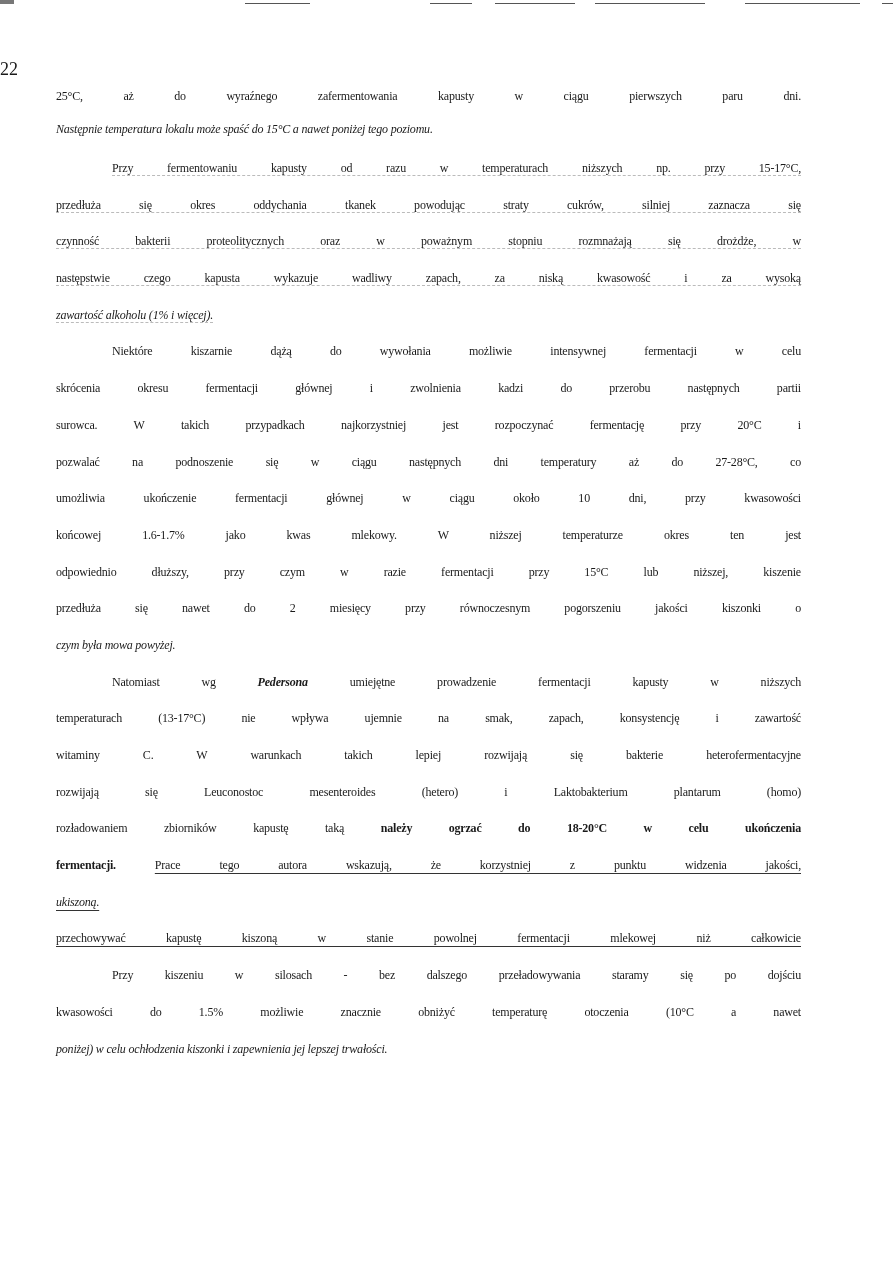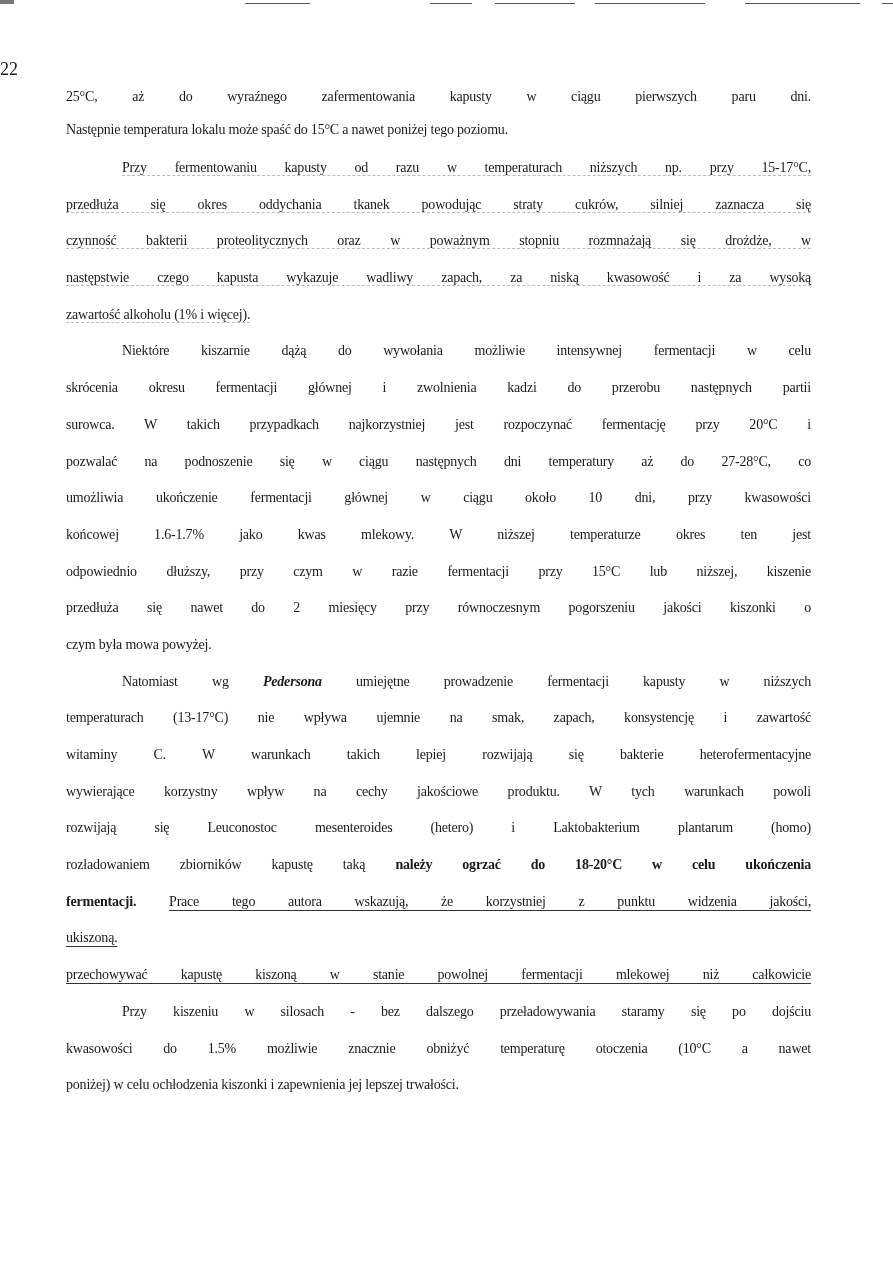--- a/index.html
+++ b/index.html
@@ -8,29 +8,29 @@
       font-family: "Liberation Serif", "DejaVu Serif", serif;
       color: #1a1a1a;
     }
     .scan-artifacts { position: absolute; top: 0; left: 0; width: 893px; height: 8px; }
     .scan-artifacts span { position: absolute; top: 3px; height: 1px; background: #555; }
     .page-number {
       position: absolute; top: 58px; left: 0; width: 893px; text-align: left;
       font-size: 18px; line-height: 22px;
     }
     .content {
-      position: absolute; left: 66px; top: 80px; width: 745px;
-      font-size: 14px; letter-spacing: -0.2px;
+      position: absolute; left: 56px; top: 80px; width: 745px;
+      font-size: 12px; letter-spacing: -0.2px;
     }
     .line {
       height: 36.7px; line-height: 36.7px; white-space: nowrap;
       text-align: justify; text-align-last: justify; overflow: visible;
     }
     .line.first-block { height: 33px; line-height: 33px; }
-    .line.last { text-align-last: left; }
+    .line.last { text-align-last: left; font-style: italic; }
     .line.indent { padding-left: 56px; }
     .gap { height: 4px; }
     .dotted-u { border-bottom: 1px dashed #bbbbbb; }
     .u { text-decoration: underline; text-decoration-color: #333; text-underline-offset: 4px; }
     .b { font-weight: bold; }
     .bi { font-weight: bold; font-style: italic; }
   </style>
 </head>
 <body>
 
@@ -72,21 +72,20 @@
     <div class="line">końcowej 1.6-1.7% jako kwas mlekowy. W niższej temperaturze okres ten jest</div>
     <div class="line">odpowiednio dłuższy, przy czym w razie fermentacji przy 15°C lub niższej, kiszenie</div>
     <div class="line">przedłuża się nawet do 2 miesięcy przy równoczesnym pogorszeniu jakości kiszonki o</div>
     <div class="line last">czym była mowa powyżej.</div>
   </div>
 
   <div>
     <div class="line indent"><span>Natomiast wg </span><span class="bi">Pedersona</span><span> umiejętne prowadzenie fermentacji kapusty w niższych</span></div>
     <div class="line">temperaturach (13-17°C) nie wpływa ujemnie na smak, zapach, konsystencję i zawartość</div>
     <div class="line">witaminy C. W warunkach takich lepiej rozwijają się bakterie heterofermentacyjne</div>
-    <div class="line">wywierające korzystny wpływ na cechy jakościowe produktu. W tych warunkach powoli</div>
     <div class="line">rozwijają się Leuconostoc mesenteroides (hetero) i Laktobakterium plantarum (homo)</div>
     <div class="line"><span>rozładowaniem zbiorników kapustę taką </span><span class="b">należy ogrzać do 18-20°C w celu ukończenia</span></div>
     <div class="line"><span class="b">fermentacji.</span><span> </span><span class="u">Prace tego autora wskazują, że korzystniej z punktu widzenia jakości,</span></div>
     <div class="line last"><span class="u">ukiszoną.</span></div>
     <div class="line"><span class="u">przechowywać kapustę kiszoną w stanie powolnej fermentacji mlekowej niż całkowicie</span></div>
   </div>
 
   <div>
     <div class="line indent">Przy kiszeniu w silosach - bez dalszego przeładowywania staramy się po dojściu</div>
     <div class="line">kwasowości do 1.5% możliwie znacznie obniżyć temperaturę otoczenia (10°C a nawet</div>

